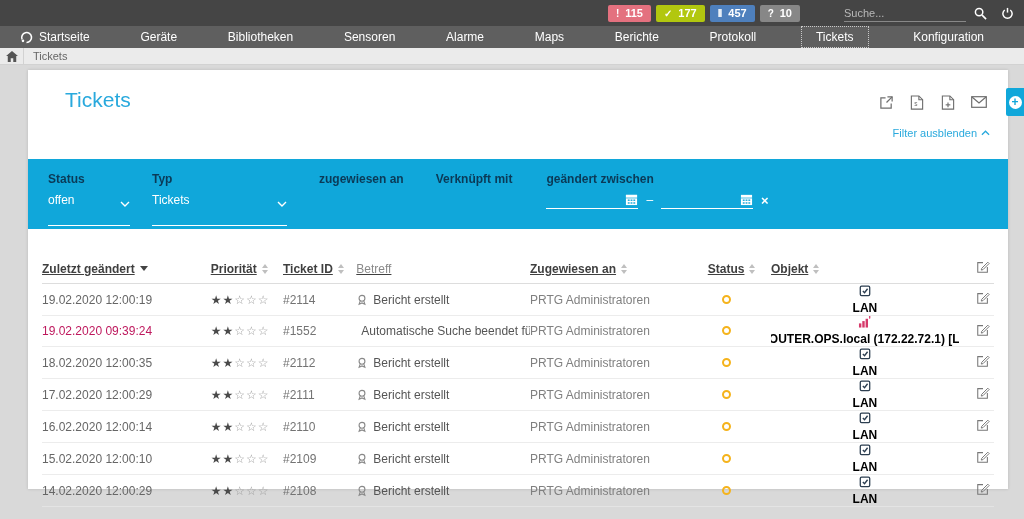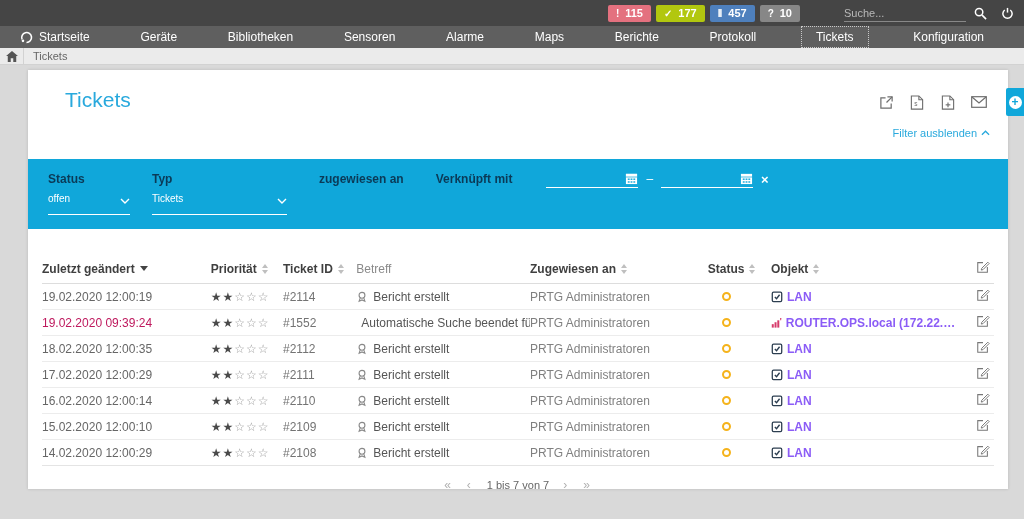--- a/index.html
+++ b/index.html
@@ -32,49 +32,49 @@
   .panel-head{display:flex;justify-content:space-between;align-items:flex-start;padding:18px 18px 0 37px;}
   .page-title{color:#29a9dd;font-size:21px;font-weight:normal;}
   .head-icons{display:flex;gap:9px;margin-top:4px;}
   .head-icons .hicon{width:22px;height:20px;display:flex;align-items:center;justify-content:center;cursor:pointer;}
   .filter-toggle{position:absolute;top:57px;right:18px;color:#29a9dd;font-size:11px;display:flex;align-items:center;gap:4px;cursor:pointer;}
 
   
   .filterbar{margin-top:47px;height:70px;background:#10a7da;display:flex;padding:13px 0 0 20px;gap:0;}
   .fgroup{margin-right:22px;}
   .flabel{color:#0b3a57;font-weight:bold;font-size:12px;margin-bottom:7px;}
-  .fvalue{display:flex;align-items:flex-end;justify-content:space-between;border-bottom:1px solid #fff;padding-bottom:10px;color:#fff;font-size:10px;cursor:pointer;gap:12px;}
+  .fvalue{display:flex;align-items:flex-end;justify-content:space-between;border-bottom:1px solid #fff;padding-bottom:18px;color:#fff;font-size:12px;cursor:pointer;gap:12px;}
   .fg-status .fvalue{width:82px;}
   .fg-typ .fvalue{width:135px;}
   .fg-assigned .fvalue{width:135px;}
   .fg-linked .fvalue{width:130px;}
   .daterow{display:flex;align-items:flex-end;gap:8px;}
   .datefield{display:flex;align-items:flex-end;justify-content:flex-end;border-bottom:1px solid #fff;padding-bottom:2px;width:92px;cursor:text;}
   .dash{color:#fff;padding-bottom:2px;}
   .clear-x{color:#fff;font-size:13px;font-weight:bold;padding-bottom:1px;cursor:pointer;}
 
   
   .tablewrap{padding:25px 14px 0 14px;}
   table{width:100%;border-collapse:collapse;table-layout:fixed;}
-  th{font-size:12px;color:#3f3f3f;text-align:left;font-weight:bold;padding:6px 0;border-bottom:1px solid #ddd;}
+  th{font-size:12px;color:#3f3f3f;text-align:left;font-weight:bold;padding:6px 0;border-bottom:1px solid #ddd;text-decoration:underline;}
   th .th-inner{display:flex;align-items:center;gap:5px;cursor:pointer;}
   td{font-size:12px;color:#666;padding:0;height:26px;border-bottom:1px solid #ececec;overflow:hidden;white-space:nowrap;text-overflow:ellipsis;}
   tr:last-child td{border-bottom:1px solid #e4e4e4;}
   .sort-both{display:inline-flex;flex-direction:column;line-height:4px;}
   .sort-both i{width:0;height:0;border-left:3.5px solid transparent;border-right:3.5px solid transparent;display:block;}
   .sort-both .up{border-bottom:4px solid #bfbfbf;margin-bottom:2px;}
   .sort-both .dn{border-top:4px solid #bfbfbf;}
   .sort-desc{width:0;height:0;border-left:4px solid transparent;border-right:4px solid transparent;border-top:5px solid #444;display:inline-block;}
   .stars .full{color:#4a4a4a;letter-spacing:1px;}
   .stars .empty{color:#9d9d9d;letter-spacing:1px;}
   .tlink{color:#737373;text-decoration:none;cursor:pointer;margin-top:28px;}
   .subject{color:#555;display:flex;align-items:center;gap:5px;}
   .assigned{color:#808080;}
   .status-dot{width:9px;height:9px;border-radius:50%;border:2px solid #f5b31c;display:inline-block;margin-left:14px;}
-  .objcell{display:flex;align-items:center;gap:4px;color:#8b5cf6;font-weight:bold;}
+  .objcell{display:flex;align-items:center;gap:4px;color:#000000;font-weight:bold;flex-direction:column;}
   .objcell .objtext{overflow:hidden;text-overflow:ellipsis;white-space:nowrap;}
   .editcell{text-align:right;padding-right:4px;}
   .edit-btn{cursor:pointer;display:inline-flex;}
 
   
   .pager{display:flex;justify-content:center;align-items:center;gap:14px;margin-top:12px;color:#b0b0b0;font-size:12px;}
   .pager .pg-arrow{cursor:pointer;letter-spacing:2px;}
   .pager .pg-text{color:#666;font-size:11px;}
 
   
@@ -231,20 +231,21 @@
             </svg>
         </div>
       </div>
       <div class="fgroup fg-assigned" style="margin-left:10px;">
         <div class="flabel">zugewiesen an</div>
       </div>
       <div class="fgroup fg-linked" style="margin-left:10px;">
         <div class="flabel">Verknüpft mit</div>
       </div>
       <div class="fgroup" style="margin-left:12px;">
+        <div class="flabel">geändert zwischen</div>
         <div class="daterow">
           <div class="datefield">
             <span></span>
             <svg width="13" height="13" viewBox="0 0 14 14">
                 <rect x="1" y="2" width="12" height="11" fill="#fff"></rect>
                 <rect x="1" y="2" width="12" height="3" fill="#fff"></rect>
                 <g fill="#10a7da">
                   <rect x="3" y="7" width="2" height="1.5"></rect>
                   <rect x="6" y="7" width="2" height="1.5"></rect>
                   <rect x="9" y="7" width="2" height="1.5"></rect>

